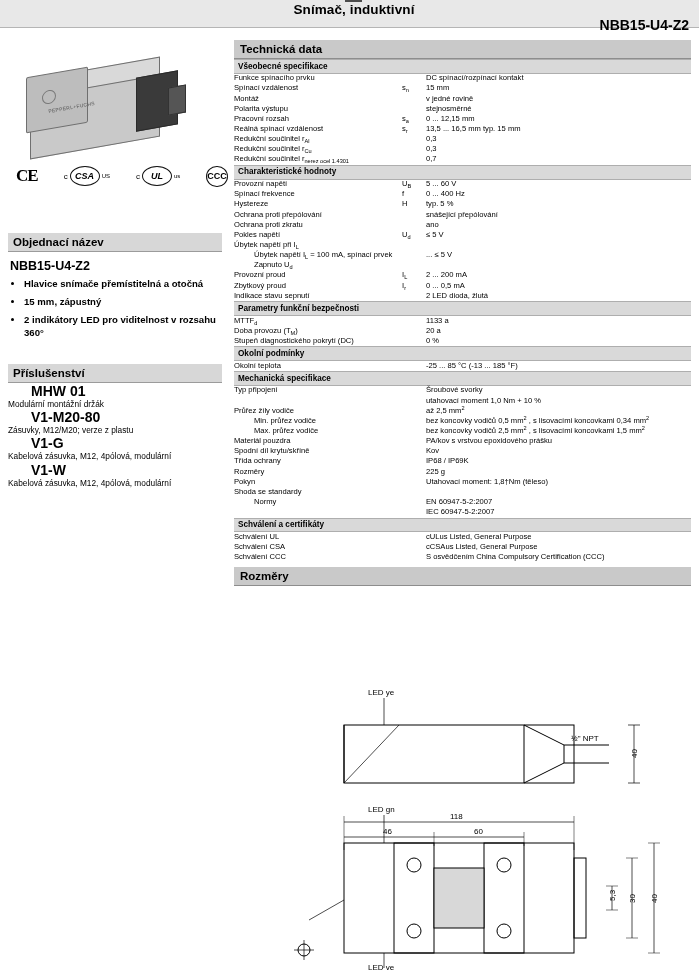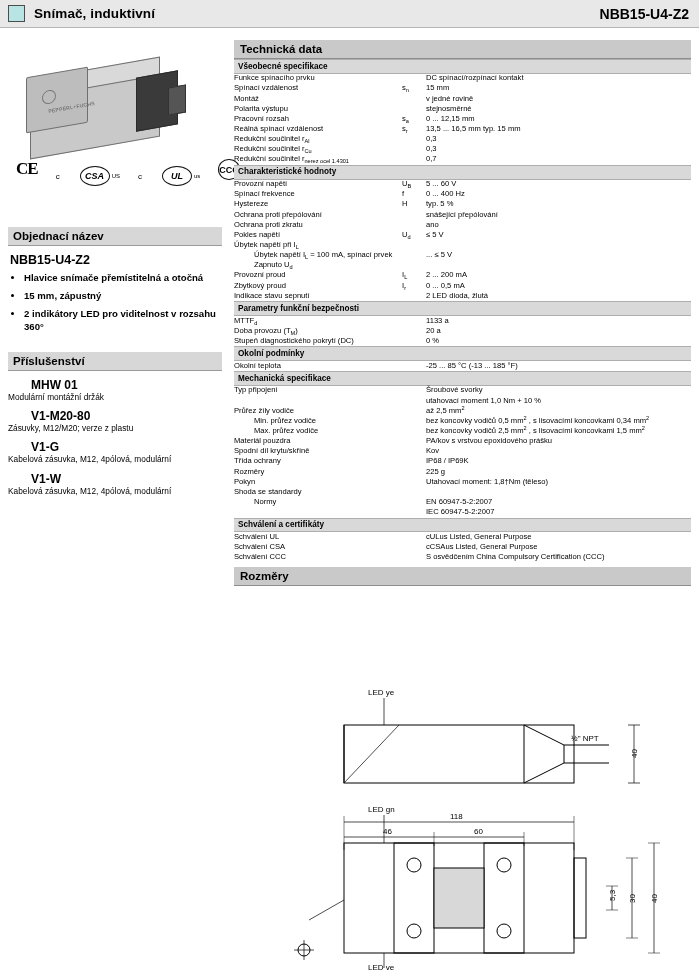--- a/index.html
+++ b/index.html
@@ -15,21 +15,21 @@
     width: 699px; height: 975px;
     overflow: hidden;
   }
 
   
   .header {
     position: absolute; top: 0; left: 0;
     width: 699px; height: 28px;
     background: #e8e8e8;
     border-bottom: 1px solid #b5b5b5;
-    display: flex; align-items: center;
+    display: flex; align-items: center; flex-direction: column;
   }
   .header-sq {
     width: 17px; height: 17px;
     margin-left: 8px;
     background: #b9e4e4;
     border: 1px solid #4c4c4c;
   }
   .header-title {
     margin-left: 9px;
     font-size: 13.5px;
@@ -108,62 +108,61 @@
     border: 1px solid #7a7a7a;
     border-radius: 50%;
     transform: skewY(-10deg);
   }
 
   
   .approvals {
     position: absolute;
     left: 8px; top: 125px;
     width: 200px; height: 34px;
-    display: flex; gap: 18px;
+    display: flex; align-items: center; gap: 26px;
   }
   .ce-mark { font-size: 17px; font-weight: bold; font-family: "Liberation Serif", serif; letter-spacing:-1px;}
   .mark-oval {
     width: 30px; height: 20px;
     border: 1.6px solid #111;
     border-radius: 50%;
     display: flex; align-items: center; justify-content: center;
-    font-size: 9px; font-weight: bold; font-style: italic; margin-left: 18px;
+    font-size: 9px; font-weight: bold; font-style: italic;
   }
   .mark-group { display: flex; align-items: center; }
   .mark-c { font-size: 8px; margin-right: 2px; }
   .mark-us { font-size: 6px; margin-left: 2px; }
   .ccc-mark {
     width: 34px; height: 21px;
     border: 1.6px solid #111;
     border-radius: 50%;
     display: flex; align-items: center; justify-content: center;
     font-size: 9px; font-weight: bold;
   }
 
   
   .lsec-title {
     background: #d7d7d7;
     font-size: 11.5px; font-weight: bold;
     padding: 3px 5px;
-    margin-top: 18px;
+    margin-top: 24px;
     border-bottom: 1px solid #9b9b9b;
   }
   .lsec-model {
     font-size: 12.5px; font-weight: bold;
     padding: 7px 2px 5px 2px;
   }
   .bullets {
     margin: 0; padding-left: 16px;
     font-size: 9.6px; font-weight: bold;
     line-height: 1.35;
   }
   .bullets li { margin-bottom: 5px; }
   .acc-item-name {
-    font-size: 12px; font-weight: bold;
-    margin-top: 7px;
+    font-size: 14px; font-weight: bold;
     padding-left: 23px;
   }
   .acc-item-desc {
     font-size: 8.3px;
     line-height: 1.25;
   }
 
   
   .right {
     position: absolute;

